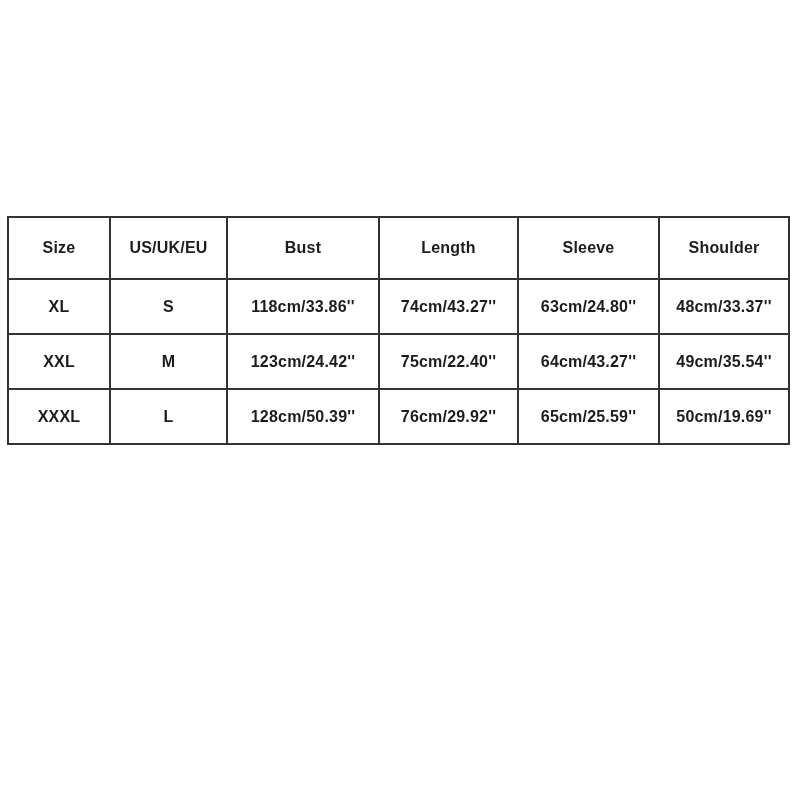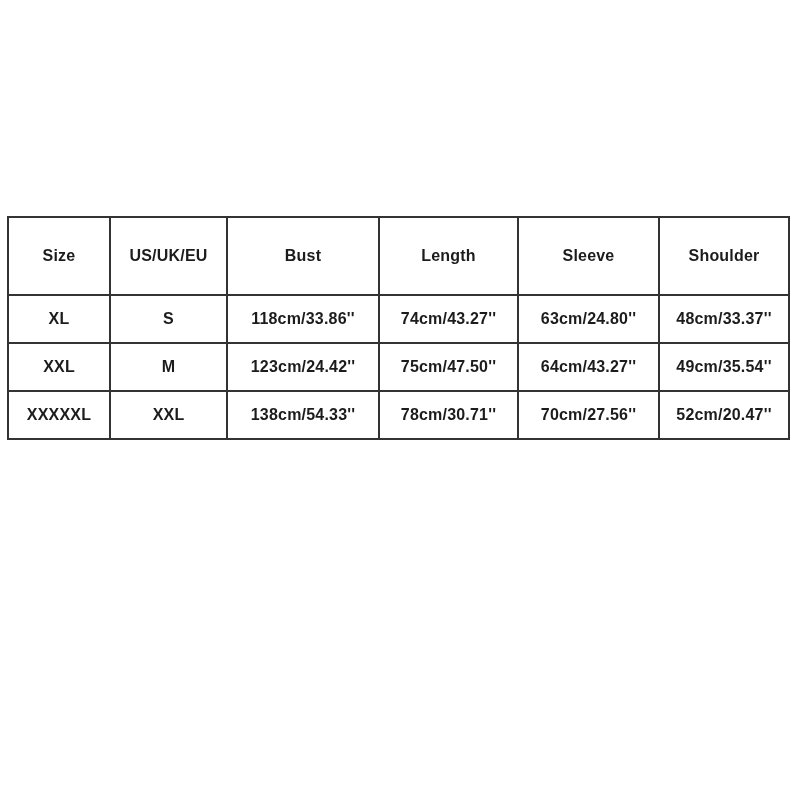--- a/index.html
+++ b/index.html
@@ -28,22 +28,22 @@
     vertical-align: middle;
     font-weight: bold;
     font-size: 16px;
     letter-spacing: 0.2px;
     color: var(--text-color, #1c1c1c);
     padding: 0;
     white-space: nowrap;
     overflow: hidden;
     background: #ffffff;
   }
-  .size-chart thead tr { height: 78px; margin-left: 27px; }
-  .size-chart tbody tr { height: 48px; }
+  .size-chart thead tr { height: 62px; margin-left: 27px; }
+  .size-chart tbody tr { height: 55px; }
 </style>
 </head>
 <body>
 
 <table class="size-chart">
   <colgroup>
     <col style="width:102px">
     <col style="width:117px">
     <col style="width:152px">
     <col style="width:139px">
@@ -66,26 +66,26 @@
       <td>S</td>
       <td>118cm/33.86''</td>
       <td>74cm/43.27''</td>
       <td>63cm/24.80''</td>
       <td>48cm/33.37''</td>
     </tr>
     <tr>
       <td>XXL</td>
       <td>M</td>
       <td>123cm/24.42''</td>
-      <td>75cm/47.50''</td>
+      <td>75cm/22.40''</td>
       <td>64cm/43.27''</td>
       <td>49cm/35.54''</td>
     </tr>
     <tr>
-      <td>XXXXXL</td>
-      <td>XXL</td>
-      <td>138cm/54.33''</td>
-      <td>78cm/30.71''</td>
-      <td>70cm/27.56''</td>
-      <td>52cm/20.47''</td>
+      <td>XXXL</td>
+      <td>L</td>
+      <td>128cm/50.39''</td>
+      <td>76cm/29.92''</td>
+      <td>65cm/25.59''</td>
+      <td>50cm/19.69''</td>
     </tr>
   </tbody>
 </table>
 
 </body></html>

